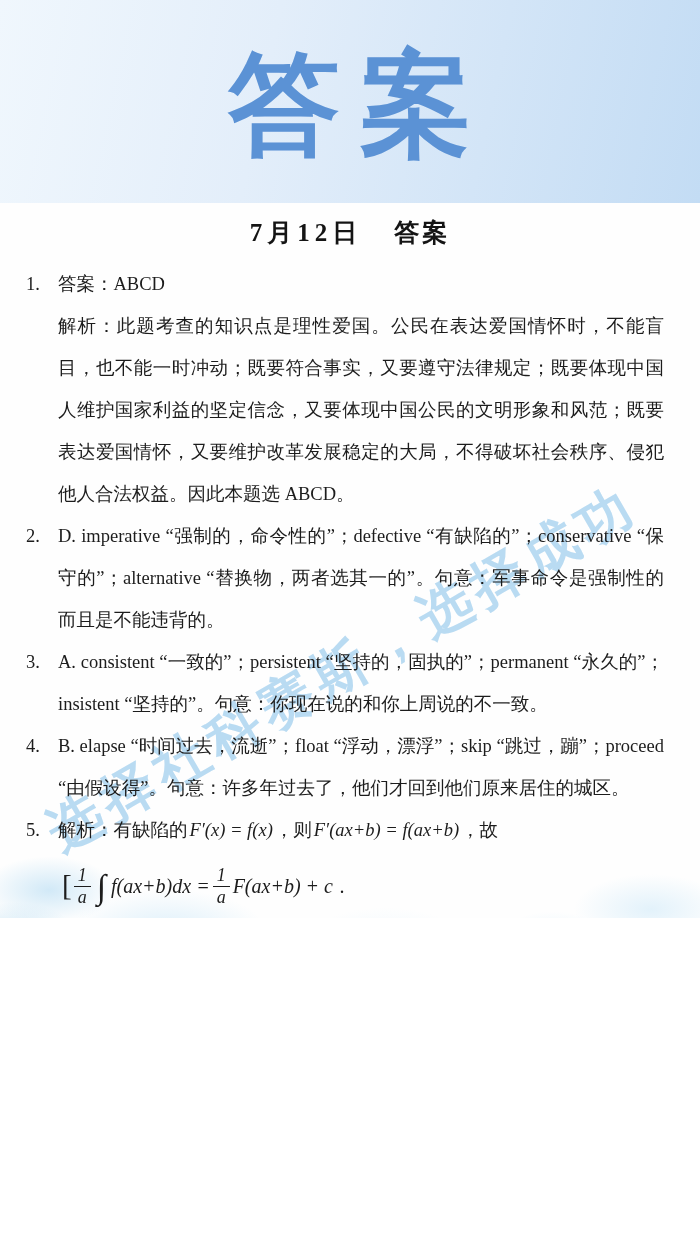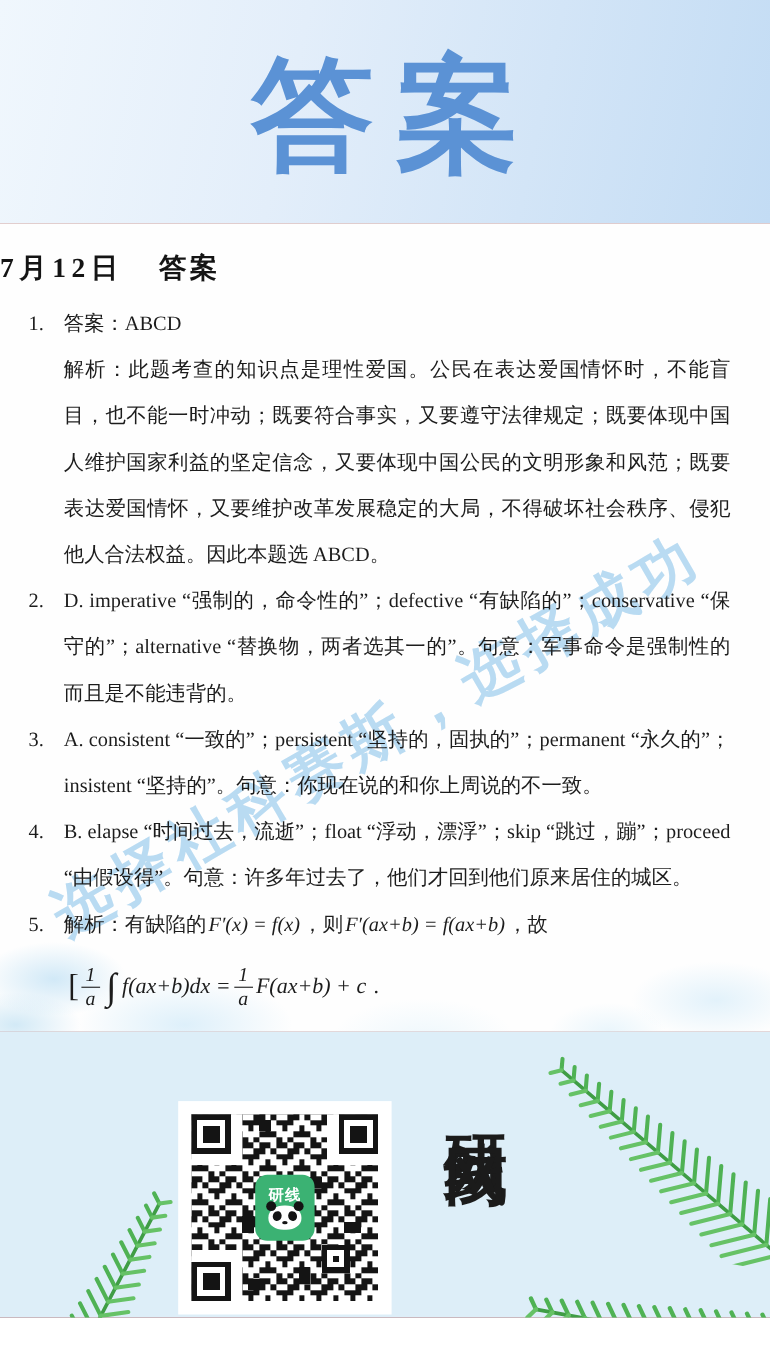--- a/index.html
+++ b/index.html
@@ -1,21 +1,21 @@
 <!DOCTYPE html>
 <html><head>
 <meta charset="utf-8">
 <style>
   * { box-sizing: border-box; margin: 0; padding: 0; }
   html,body { background:#ffffff; }
   body { font-family: "Liberation Serif", "DejaVu Serif", serif; }
 
   .page{
-    position:relative; width:700px; height:1198px; overflow:hidden;
-    background:#7f1d1d; margin:0;
+    position:relative; width:700px; height:918px; overflow:hidden;
+    background:#f97316; margin:0;
   }
 
   
   .banner{
     position:relative; width:700px; height:203px;
     background:linear-gradient(102deg,#f0f7fd 0%,#e3eefa 38%,#c3dcf4 100%);
     display:flex; align-items:center; justify-content:center;
   }
   .banner-title{
     font-family:"Liberation Sans","DejaVu Sans",sans-serif;
@@ -41,22 +41,22 @@
     pointer-events:none;
     background:
       radial-gradient(95px 48px at 7% 70%, rgba(165,212,240,.50), transparent 70%),
       radial-gradient(140px 60px at 24% 96%, rgba(186,224,246,.48), transparent 70%),
       radial-gradient(85px 42px at 2% 96%, rgba(150,205,235,.42), transparent 70%),
       radial-gradient(120px 55px at 55% 105%, rgba(200,232,248,.30), transparent 70%),
       radial-gradient(110px 50px at 93% 82%, rgba(188,225,246,.42), transparent 70%),
       radial-gradient(75px 38px at 79% 100%, rgba(200,232,248,.38), transparent 70%);
   }
   .heading{
-    position:relative; z-index:1; margin-top:24px;
-    display:flex; align-items:baseline; gap:32px;
+    position:relative; z-index:1; margin-top:13px;
+    display:flex; justify-content:center; align-items:baseline; gap:32px;
     color:#141414;
   }
   .h-date{ font-size:25px; font-weight:600; letter-spacing:5px; }
   .h-label{ font-size:25px; font-weight:700; letter-spacing:3px; }
 
   .list{
     position:relative; z-index:1; list-style:none;
     margin-top:14px; padding:0 36px 0 22px;
     font-size:18.5px; line-height:42px; color:#1c1c1c;
   }

